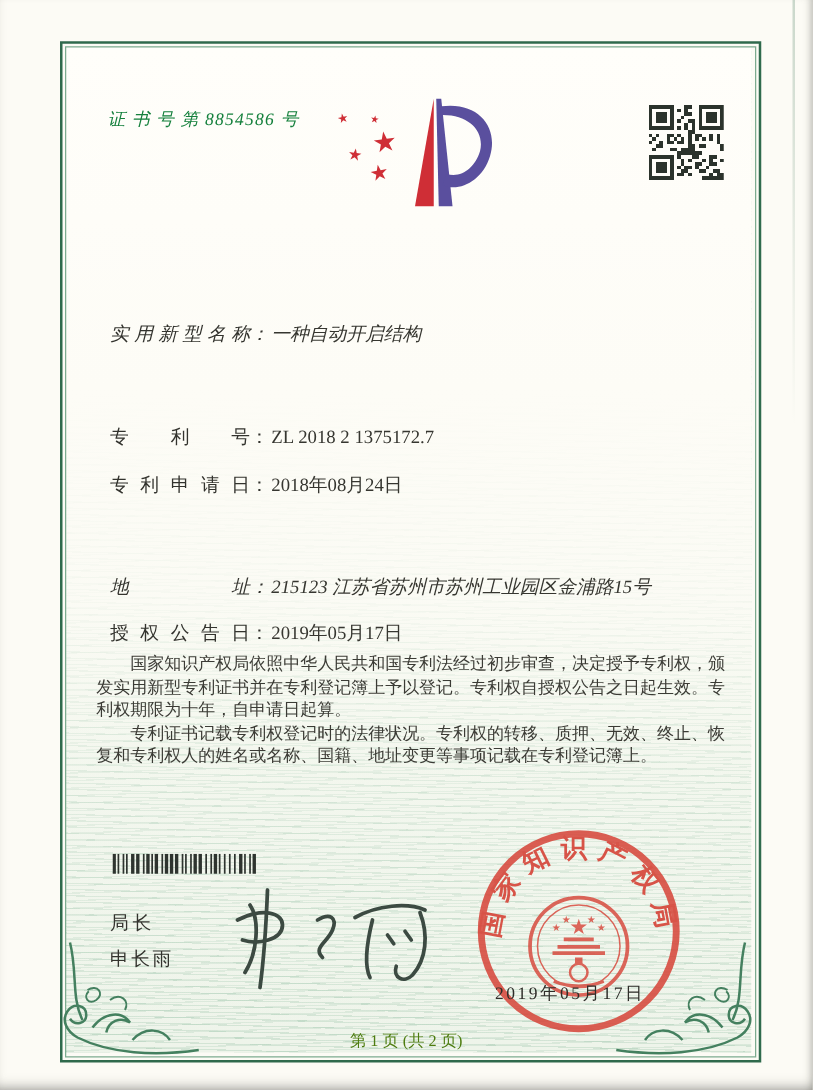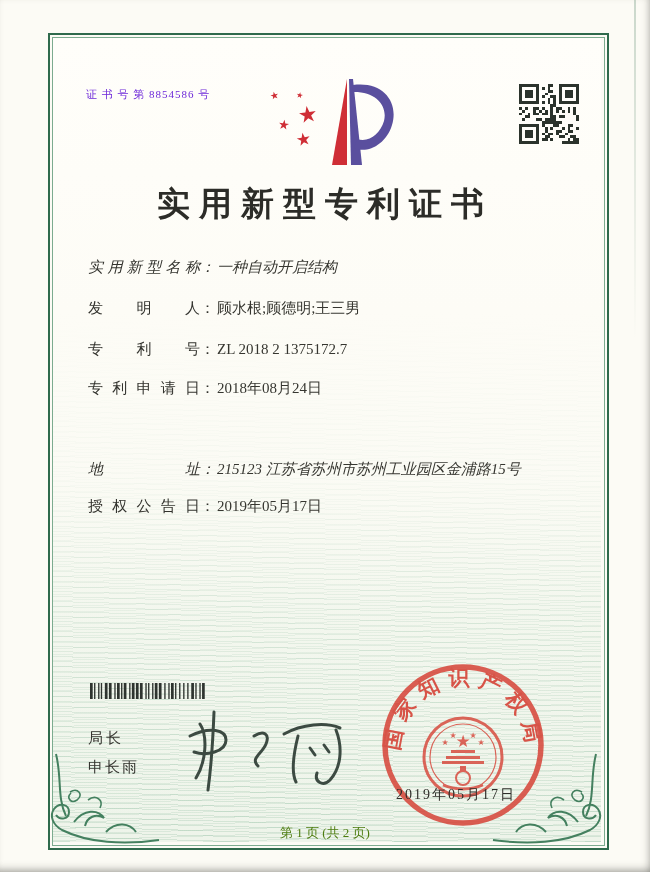--- a/index.html
+++ b/index.html
@@ -16,21 +16,21 @@
   .frame::before{content:"";position:absolute;inset:2px;border:1px solid #7cab8f;}
   .g-lines{position:absolute;left:52px;top:37px;width:549px;height:805px;
     background:
       repeating-linear-gradient(1.6deg, rgba(110,170,135,.22) 0 1px, rgba(110,170,135,0) 1px 5px),
       repeating-linear-gradient(-1.8deg, rgba(110,170,135,.16) 0 1px, rgba(110,170,135,0) 1px 6px),
       linear-gradient(180deg,#f6f8f0 0%,#eef4ea 100%);}
   .g-fade{position:absolute;left:52px;top:37px;width:549px;height:805px;
     background:linear-gradient(180deg,#fffefa 0%,#fdfcf6 34%,rgba(253,252,246,.82) 55%,
       rgba(248,250,242,.35) 72%,rgba(240,247,238,0) 100%);}
   .abs{position:absolute;}
-  .cert-no{left:86px;top:87px;font-size:11px;letter-spacing:1px;color:#6d28d9;}
+  .cert-no{left:86px;top:87px;font-size:14px;letter-spacing:1px;color:#15803d;font-style:italic;}
   .title{left:0;right:0;top:182px;text-align:center;font-size:33px;font-weight:700;
     letter-spacing:9px;color:#2c2c28;}
   .row{left:88px;width:470px;height:22px;font-size:15px;white-space:nowrap;}
   .flabel{display:inline-block;width:112px;text-align:justify;text-align-last:justify;
     vertical-align:top;color:#33332e;}
   .fval{color:#363630;}
   .colon{margin-right:2px;}
   .grant2{position:absolute;left:229px;top:0;white-space:nowrap;}
   .paras{left:77px;top:522px;width:503px;font-size:13.6px;line-height:18.6px;
     text-align:justify;color:#3b3b35;}
@@ -270,41 +270,41 @@
         <rect x="0" y="20" width="1" height="1" fill="#2b332c"></rect>
         <rect x="1" y="20" width="1" height="1" fill="#2b332c"></rect>
         <rect x="2" y="20" width="1" height="1" fill="#2b332c"></rect>
         <rect x="3" y="20" width="1" height="1" fill="#2b332c"></rect>
         <rect x="4" y="20" width="1" height="1" fill="#2b332c"></rect>
         <rect x="5" y="20" width="1" height="1" fill="#2b332c"></rect>
         <rect x="6" y="20" width="1" height="1" fill="#2b332c"></rect>
       </svg>
   </div>
 
-  <div class="abs title">实用新型专利证书</div>
 
   <div class="abs row" style="top:258px;font-style:italic;">
     <span class="flabel">实用新型名称</span><span class="colon">：</span><span class="fval">一种自动开启结构</span>
   </div>
-  <div class="abs row" style="top:299px;">
-    <span class="flabel">发明人</span><span class="colon">：</span><span class="fval">顾水根;顾德明;王三男</span>
-  </div>
   <div class="abs row" style="top:340px;">
     <span class="flabel">专利号</span><span class="colon">：</span><span class="fval">ZL 2018 2 1375172.7</span>
   </div>
   <div class="abs row" style="top:379px;">
     <span class="flabel">专利申请日</span><span class="colon">：</span><span class="fval">2018年08月24日</span>
   </div>
   <div class="abs row" style="top:460px;font-style:italic;">
     <span class="flabel">地址</span><span class="colon">：</span><span class="fval">215123 江苏省苏州市苏州工业园区金浦路15号</span>
   </div>
   <div class="abs row" style="top:497px;">
     <span class="flabel">授权公告日</span><span class="colon">：</span><span class="fval">2019年05月17日</span>
   </div>
 
+  <div class="abs paras">
+    <p>国家知识产权局依照中华人民共和国专利法经过初步审查，决定授予专利权，颁发实用新型专利证书并在专利登记簿上予以登记。专利权自授权公告之日起生效。专利权期限为十年，自申请日起算。</p>
+    <p>专利证书记载专利权登记时的法律状况。专利权的转移、质押、无效、终止、恢复和专利权人的姓名或名称、国籍、地址变更等事项记载在专利登记簿上。</p>
+  </div>
 
   <div class="abs" style="left:90px;top:683px;">
     <svg id="bc" width="165" height="17">
         <rect x="0" y="0" width="2.7" height="16" fill="#2e342f"></rect>
         <rect x="4.050000000000001" y="0" width="1.35" height="16" fill="#2e342f"></rect>
         <rect x="8.100000000000001" y="0" width="1.35" height="16" fill="#2e342f"></rect>
         <rect x="10.8" y="0" width="1.35" height="16" fill="#2e342f"></rect>
         <rect x="14.850000000000001" y="0" width="2.7" height="16" fill="#2e342f"></rect>
         <rect x="18.900000000000002" y="0" width="2.7" height="16" fill="#2e342f"></rect>
         <rect x="24.3" y="0" width="1.35" height="16" fill="#2e342f"></rect>

